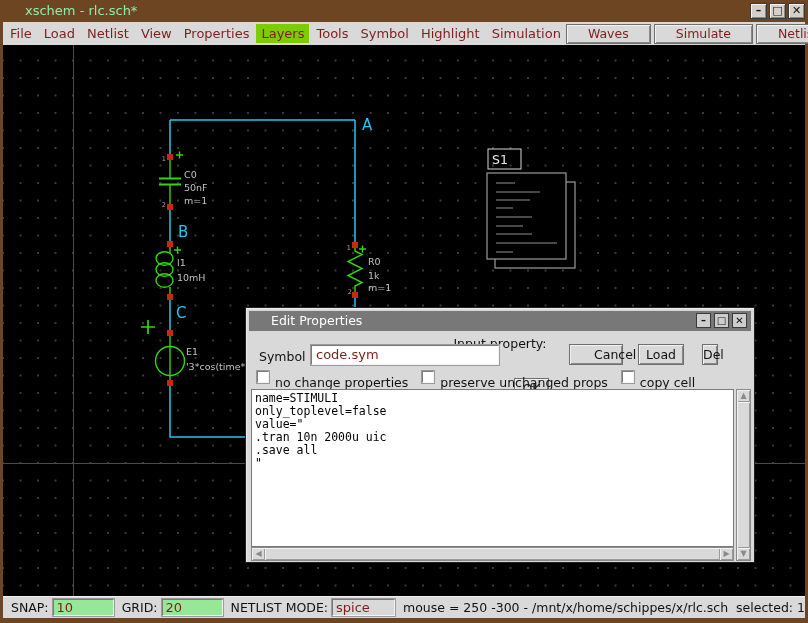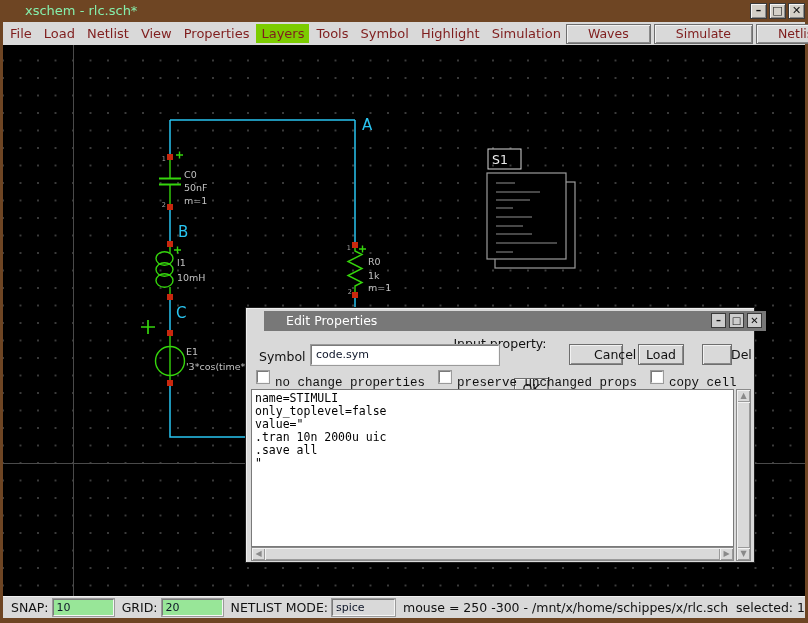--- a/index.html
+++ b/index.html
@@ -28,42 +28,42 @@
   .canvas { position:absolute; left:3px; top:45px; width:802px; height:551px; background:#000;
             background-image:radial-gradient(circle, #3c3c3c 0.9px, transparent 1.1px);
             background-size:17.5px 17.5px; background-position:8.75px 6.75px; }
   .axis-v { position:absolute; left:70px; top:0; width:1px; height:551px; background:#4a4a4a; }
   .axis-h { position:absolute; left:0; top:418px; width:802px; height:1px; background:#4a4a4a; }
   svg text { font-family:"DejaVu Sans", sans-serif; }
 
   
   .dialog { position:absolute; left:245px; top:307px; width:510px; height:256px; background:#d9d9d9;
             border:1px solid #1f1f1f; box-shadow:inset 1px 1px 0 #efefef; font-size:12.5px; color:#111; }
-  .dlg-titlebar { position:absolute; left:18px; top:3px; width:502px; height:20px; background:#787878; }
+  .dlg-titlebar { position:absolute; left:3px; top:3px; width:502px; height:20px; background:#787878; }
   .dlg-title { position:absolute; left:22px; top:0; line-height:20px; font-size:12.5px; color:#fff; }
   .dlg-btn { position:absolute; top:2px; width:15px; height:15px; background:#cdcdcd; border:1px solid #3a3a3a;
              font-size:10px; font-weight:bold; color:#111; text-align:center; line-height:13px; }
   .dlg-btn.min { right:40px; } .dlg-btn.max { right:22px; } .dlg-btn.close { right:4px; }
   .dlg-subtitle { position:absolute; left:0; top:28px; width:100%; text-align:center; font-size:12.5px; }
   .dlg-symbol-label { position:absolute; left:13px; top:41px; }
   .entry { background:#fff; border-top:1px solid #7a7a7a; border-left:1px solid #7a7a7a;
            border-bottom:1px solid #f5f5f5; border-right:1px solid #f5f5f5;
-           outline:1px solid #9a9a9a; font-size:11px; color:#0f172a; }
+           outline:1px solid #9a9a9a; font-size:13px; color:#7f1d1d; }
   .dlg-symbol-entry { position:absolute; left:65px; top:37px; width:188px; height:20px; line-height:18px; padding-left:4px; }
   .push { position:absolute; height:21px; background:#d9d9d9; border:1px solid #6e6e6e;
           box-shadow:inset 1px 1px 0 #f2f2f2, inset -1px -1px 0 #8a8a8a;
           text-align:center; line-height:19px; font-size:12.5px; }
   .push.ok { left:268px; top:36px; width:35px;margin-top:34px; }
   .push.cancel { left:323px; top:36px; width:54px;padding-left:24px; }
   .push.load { left:392px; top:36px; width:46px; }
-  .push.del { left:456px; top:36px; width:16px;padding-left:28px; }
+  .push.del { left:456px; top:36px; width:16px; }
   .chk-row { position:absolute; left:11px; top:62px; height:14px; display:flex; align-items:center; }
   .chk-box { width:12px; height:12px; background:#fff; border-top:1px solid #7a7a7a; border-left:1px solid #7a7a7a;
              border-bottom:1px solid #f5f5f5; border-right:1px solid #f5f5f5; outline:1px solid #9a9a9a; }
-  .chk-label { margin:11px 14px 0 6px; white-space:nowrap;font-family:Liberation Mono, monospace; }
+  .chk-label { margin:11px 14px 0 6px; white-space:nowrap; }
   .dlg-text { position:absolute; left:5px; top:81px; width:483px; height:158px; background:#fff;
               border:1px solid #7a7a7a; overflow:hidden; }
   .dlg-text pre { font-family:"DejaVu Sans Mono", monospace; font-size:11.5px; line-height:13px;
                   color:#000; padding:2px 3px; white-space:pre; }
   .sb { position:absolute; background:#d9d9d9; border:1px solid #8a8a8a; }
   .sb-v { left:490px; top:81px; width:15px; height:172px; }
   .sb-h { left:5px; top:239px; width:483px; height:14px; }
   .sb-arrow { position:absolute; font-size:8px; color:#8a8a8a; text-align:center; width:13px; height:12px; line-height:12px;
               background:#d9d9d9; box-shadow:inset 1px 1px 0 #f2f2f2, inset -1px -1px 0 #9a9a9a; }
   .sb-v .up { left:0; top:0; } .sb-v .down { left:0; bottom:0; }

